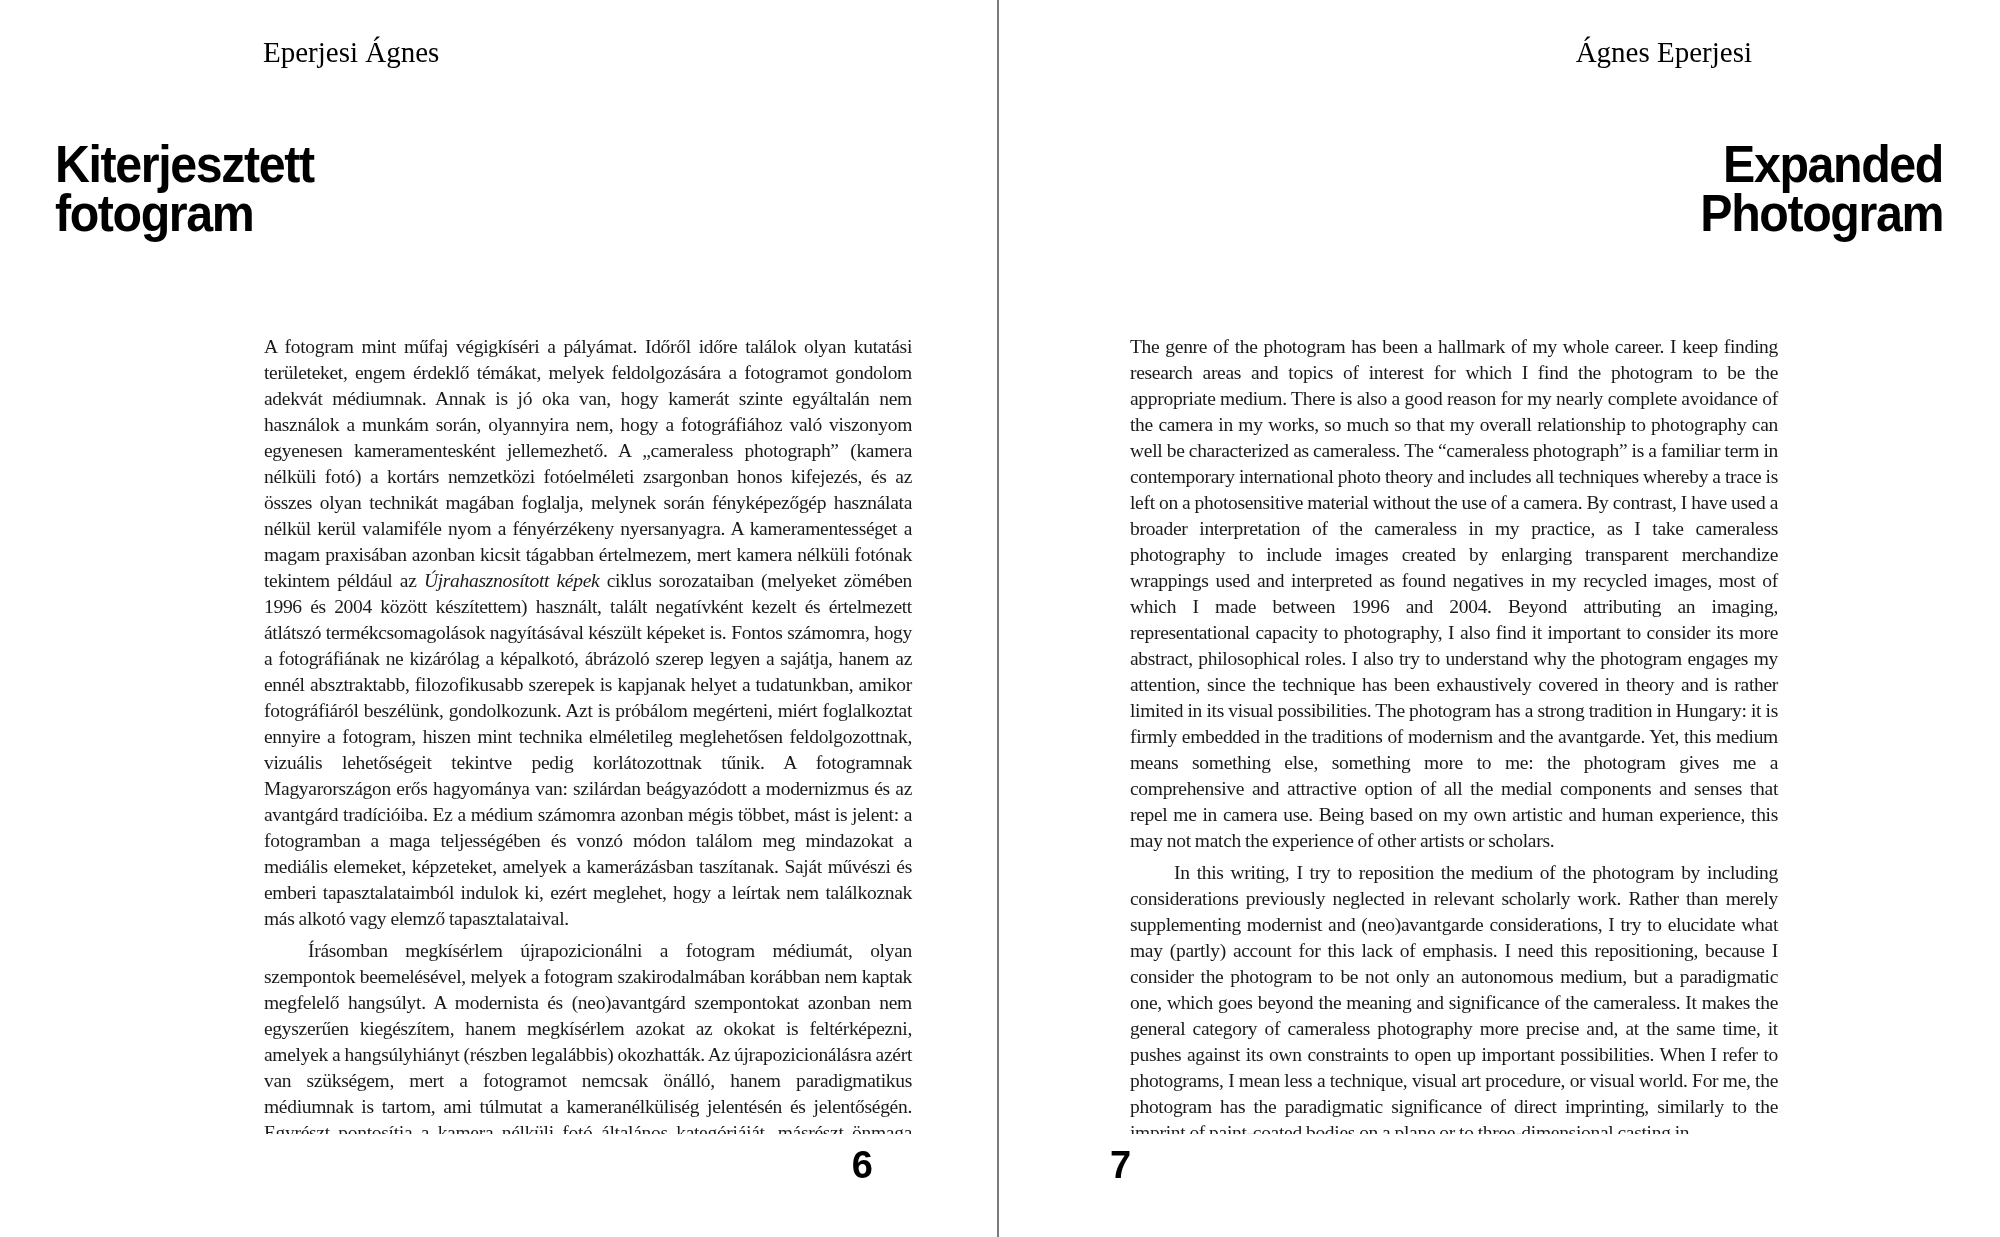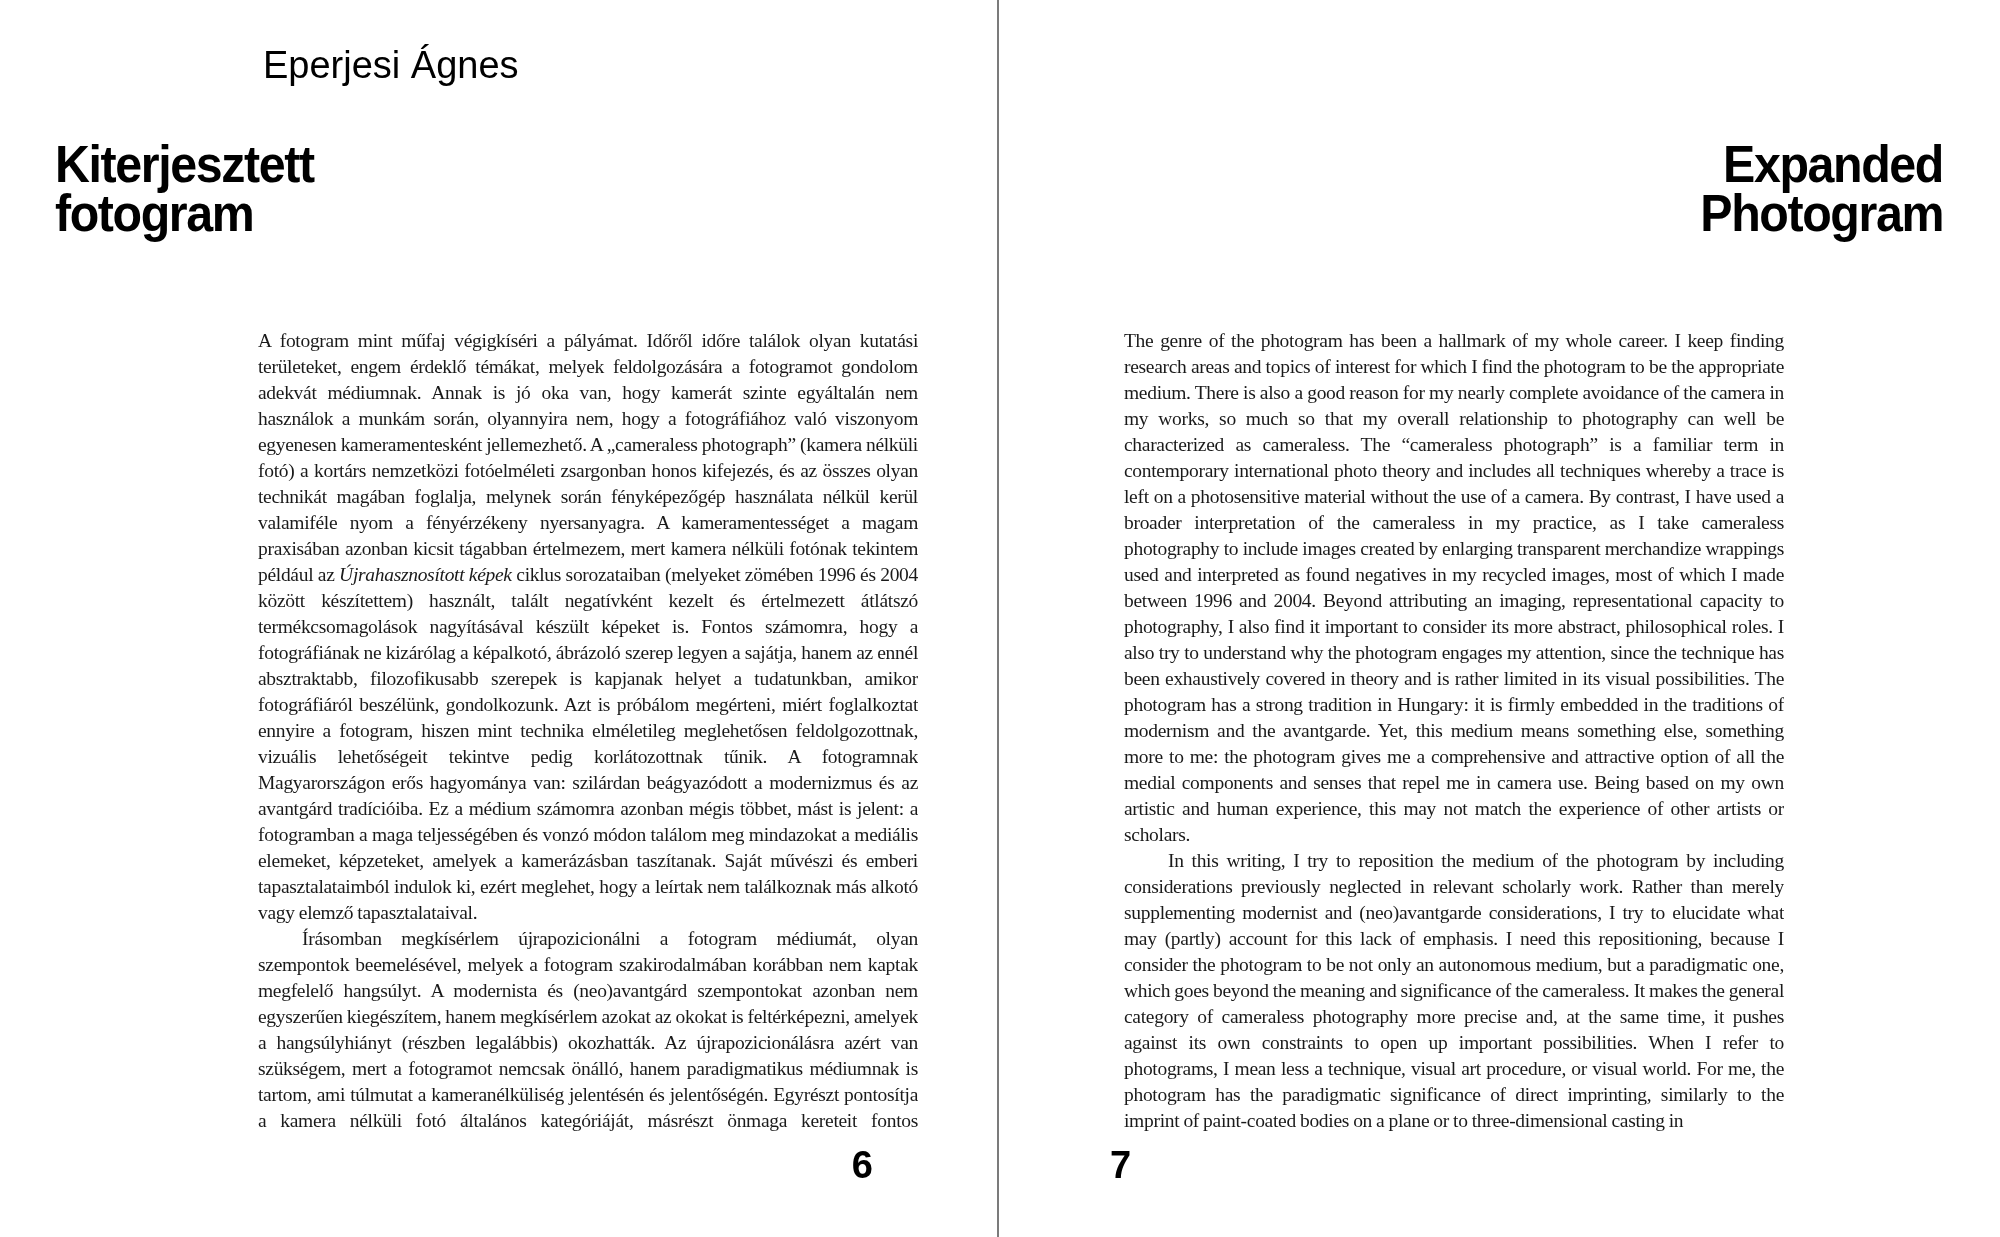--- a/index.html
+++ b/index.html
@@ -14,23 +14,23 @@
   .page { position:absolute; top:0; height:1237px; background:#fff; }
   .page-left  { left:0;    width:998px;  }
   .page-right { left:1000px; width:1000px; }
 
   .divider {
     position:absolute; left:997px; top:0;
     width:2px; height:1237px;
   }
 
   .author {
-    position:absolute; top:44px;
-    font-family:Liberation Sans, sans-serif;
-    font-size:38px; color:#000;
+    position:absolute; top:36px;
+    font-family:Liberation Serif, serif;
+    font-size:29px; color:#000;
     white-space:nowrap;
   }
   .author-left  { left:263px; }
   .author-right { left:110px; width:660px; text-align:right; padding-right:18px; box-sizing:border-box; }
 
   .title {
     position:absolute; top:140px;
     font-family:"Liberation Sans","DejaVu Sans",sans-serif;
     font-weight:900; font-size:52px; line-height:49px;
     letter-spacing:-1.5px; color:#000;
@@ -43,21 +43,21 @@
   .body-text {
     position:absolute; top:328px;
     width:660px; height:806px; overflow:hidden;
     font-size:19.5px; line-height:26px;
     letter-spacing:-0.3px; word-spacing:-0.5px;
     text-align:justify;
     hyphens:auto; -webkit-hyphens:auto;
   }
   .body-left  { left:258px; }
   .body-right { left:124px; }
-  .body-text p { margin:0; }
+  .body-text p { margin:6px; }
   .body-text p.indent { text-indent:44px; }
   .body-text em { font-style:italic; }
 
   .pagenum {
     position:absolute; top:1144px;
     font-family:"Liberation Sans","DejaVu Sans",sans-serif;
     font-weight:700; font-size:38px; color:#000;
   }
   .pagenum-left  { left:258px; width:615px; text-align:right; }
   .pagenum-right { left:110px; }
@@ -74,20 +74,21 @@
   <div class="body-text body-left" lang="hu">
       <p><span>A fotogram mint műfaj végigkíséri a pályámat. Időről időre találok olyan kutatási területeket, engem érdeklő témákat, melyek feldolgozására a fotogramot gondolom adekvát médiumnak. Annak is jó oka van, hogy kamerát szinte egyáltalán nem használok a munkám során, olyannyira nem, hogy a fotográfiához való viszonyom egyenesen kameramentesként jellemezhető. A „cameraless photograph” (kamera nélküli fotó) a kortárs nemzetközi fotóelméleti zsargonban honos kifejezés, és az összes olyan technikát magában foglalja, melynek során fényképezőgép használata nélkül kerül valamiféle nyom a fényérzékeny nyersanyagra. A kameramentességet a magam praxisában azonban kicsit tágabban értelmezem, mert kamera nélküli fotónak tekintem például az </span><em>Újrahasznosított képek</em><span> ciklus sorozataiban (melyeket zömében 1996 és 2004 között készítettem) használt, talált negatívként kezelt és értelmezett átlátszó termékcsomagolások nagyításával készült képeket is. Fontos számomra, hogy a fotográfiának ne kizárólag a képalkotó, ábrázoló szerep legyen a sajátja, hanem az ennél absztraktabb, filozofikusabb szerepek is kapjanak helyet a tudatunkban, amikor fotográfiáról beszélünk, gondolkozunk. Azt is próbálom megérteni, miért foglalkoztat ennyire a fotogram, hiszen mint technika elméletileg meglehetősen feldolgozottnak, vizuális lehetőségeit tekintve pedig korlátozottnak tűnik. A fotogramnak Magyarországon erős hagyománya van: szilárdan beágyazódott a modernizmus és az avantgárd tradícióiba. Ez a médium számomra azonban mégis többet, mást is jelent: a fotogramban a maga teljességében és vonzó módon találom meg mindazokat a mediális elemeket, képzeteket, amelyek a kamerázásban taszítanak. Saját művészi és emberi tapasztalataimból indulok ki, ezért meglehet, hogy a leírtak nem találkoznak más alkotó vagy elemző tapasztalataival.</span></p>
       <p class="indent"><span>Írásomban megkísérlem újrapozicionálni a fotogram médiumát, olyan szempontok beemelésével, melyek a fotogram szakirodalmában korábban nem kaptak megfelelő hangsúlyt. A modernista és (neo)avantgárd szempontokat azonban nem egyszerűen kiegészítem, hanem megkísérlem azokat az okokat is feltérképezni, amelyek a hangsúlyhiányt (részben legalábbis) okozhatták. Az újrapozicionálásra azért van szükségem, mert a fotogramot nemcsak önálló, hanem paradigmatikus médiumnak is tartom, ami túlmutat a kameranélküliség jelentésén és jelentőségén. Egyrészt pontosítja a kamera nélküli fotó általános kategóriáját, másrészt önmaga kereteit fontos lehetőségek irányába tágítja. Amikor fotogramról beszélek, nem</span></p>
     </div>
   <div class="pagenum pagenum-left">6</div>
 </div>
 
 <div class="divider" style="background: rgb(123, 123, 123);"></div>
 
 <div class="page page-right" lang="en">
+  <div class="author author-right">Ágnes Eperjesi</div>
   <div class="title title-right">
     <span class="title-line">Expanded</span>
     <span class="title-line">Photogram</span>
   </div>
   <div class="body-text body-right" lang="en">
       <p><span>The genre of the photogram has been a hallmark of my whole career. I keep finding research areas and topics of interest for which I find the photogram to be the appropriate medium. There is also a good reason for my nearly complete avoidance of the camera in my works, so much so that my overall relationship to photography can well be characterized as cameraless. The “cameraless photograph” is a familiar term in contemporary international photo theory and includes all techniques whereby a trace is left on a photosensitive material without the use of a camera. By contrast, I have used a broader interpretation of the cameraless in my practice, as I take cameraless photography to include images created by enlarging transparent merchandize wrappings used and interpreted as found negatives in my recycled images, most of which I made between 1996 and 2004. Beyond attributing an imaging, representational capacity to photography, I also find it important to consider its more abstract, philosophical roles. I also try to understand why the photogram engages my attention, since the technique has been exhaustively covered in theory and is rather limited in its visual possibilities. The photogram has a strong tradition in Hungary: it is firmly embedded in the traditions of modernism and the avantgarde. Yet, this medium means something else, something more to me: the photogram gives me a comprehensive and attractive option of all the medial components and senses that repel me in camera use. Being based on my own artistic and human experience, this may not match the experience of other artists or scholars.</span></p>
       <p class="indent"><span>In this writing, I try to reposition the medium of the photogram by including considerations previously neglected in relevant scholarly work. Rather than merely supplementing modernist and (neo)avantgarde considerations, I try to elucidate what may (partly) account for this lack of emphasis. I need this repositioning, because I consider the photogram to be not only an autonomous medium, but a paradigmatic one, which goes beyond the meaning and significance of the cameraless. It makes the general category of cameraless photography more precise and, at the same time, it pushes against its own constraints to open up important possibilities. When I refer to photograms, I mean less a technique, visual art procedure, or visual world. For me, the photogram has the paradigmatic significance of direct imprinting, similarly to the imprint of paint-coated bodies on a plane or to three-dimensional casting in</span></p>
     </div>
   <div class="pagenum pagenum-right">7</div>
 </div>

